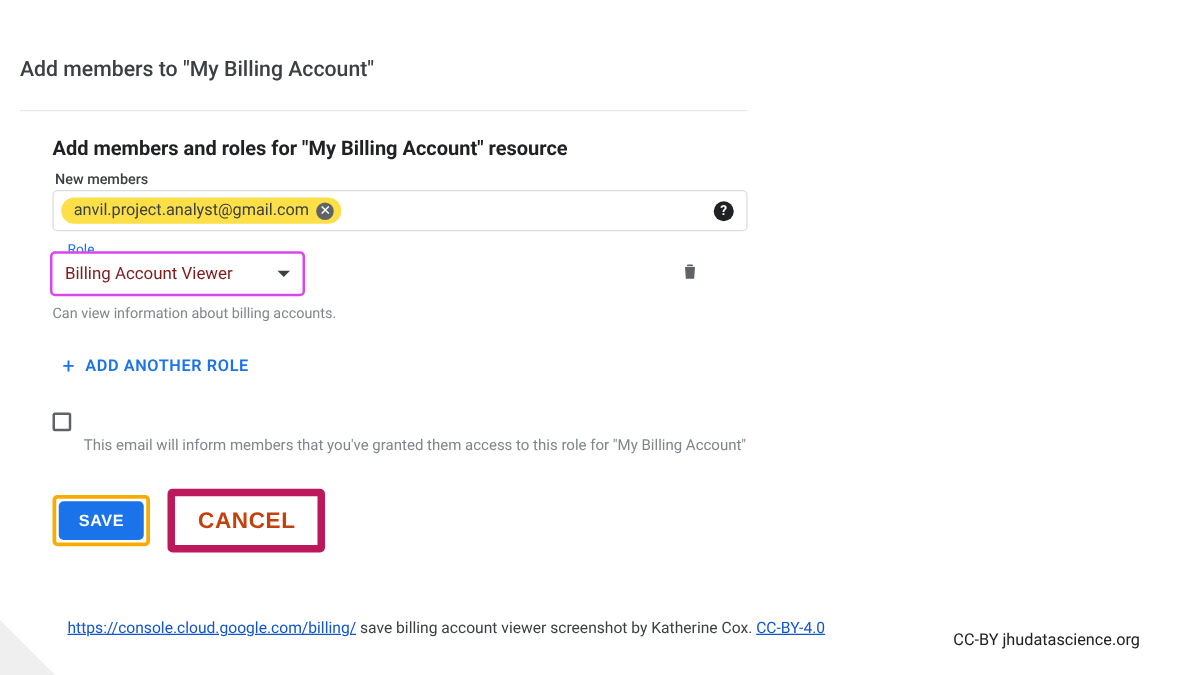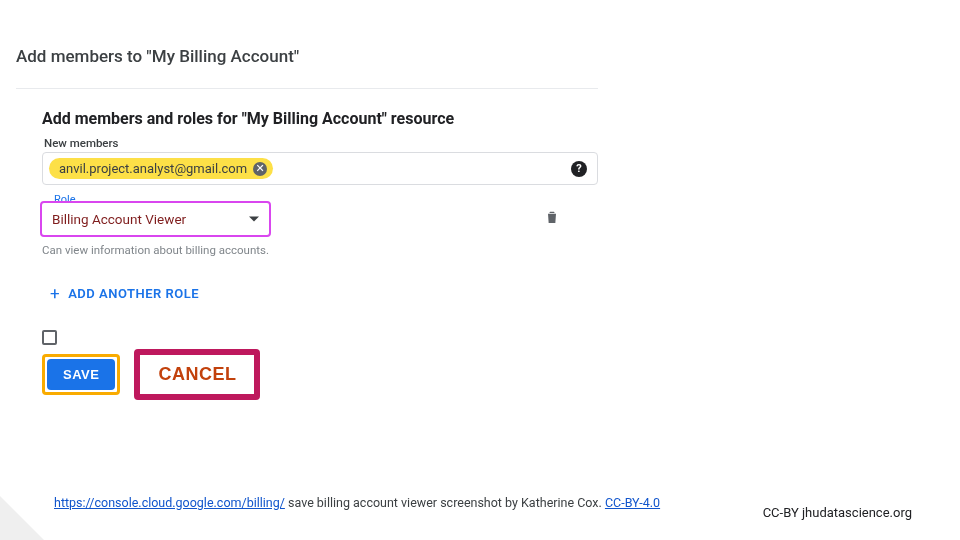--- a/index.html
+++ b/index.html
@@ -12,21 +12,21 @@
   .section-desc { font-size: 13.5px; color: #3c4043; line-height: 1.45; margin-bottom: 16px; margin-left: 26px; }
   .learn-more { color: #1a73e8; text-decoration: none; }
   .field-block { margin-left: 26px; margin-bottom: 16px; }
   .members-wrap { position: relative; }
   .members-label { font-size: 11.5px; font-weight: 500; color: #3c4043; margin-bottom: 2px; margin-left: 2px; }
   .members-box { display: flex; align-items: center; border: 1px solid #dadce0; border-radius: 4px; padding: 5px 36px 5px 6px; position: relative; }
   .chip { display: inline-flex; align-items: center; background: #fde047; border-radius: 12px; padding: 3px 6px 3px 10px; font-size: 13px; color: #3c4043; }
   .chip-x { width: 14px; height: 14px; border-radius: 50%; background: #5f6368; color: #fff; font-size: 11px; display: inline-flex; align-items: center; justify-content: center; margin-left: 6px; line-height: 1; }
   .help-icon { position: absolute; right: 10px; top: 50%; transform: translateY(-50%); width: 16px; height: 16px; border-radius: 50%; background: #202124; color: #fff; font-size: 11px; font-weight: 700; display: flex; align-items: center; justify-content: center; }
   .role-row { display: flex; align-items: center; gap: 10px; margin-left: 24px; margin-top: 6px; }
-  .role-field { position: relative; width: 231px; }
+  .role-field { position: relative; width: 204px; }
   .role-box { border: 2px solid #d946ef; border-radius: 4px; padding: 8px 28px 8px 10px; font-size: 13.5px; color: #7f1d1d; background: #fff; position: relative; }
   .role-label { position: absolute; top: -8px; left: 10px; background: #fff; padding: 0 4px; font-size: 11px; color: #1a73e8; }
   .caret { position: absolute; right: 10px; top: 50%; transform: translateY(-50%); width: 0; height: 0; border-left: 5px solid transparent; border-right: 5px solid transparent; border-top: 5px solid #3c4043; }
   .trash { margin-left: auto; margin-right: 38px; color: #5f6368; }
   .trash svg { width: 16px; height: 18px; fill: #5f6368; }
   .role-hint { font-size: 11.5px; color: #80868b; margin-left: 26px; margin-top: 6px; margin-bottom: 26px; }
   .add-role { display: inline-flex; align-items: center; gap: 8px; color: #1a73e8; font-size: 13px; font-weight: 600; letter-spacing: 0.5px; margin-left: 34px; margin-bottom: 26px; cursor: pointer; }
   .add-role .plus { font-size: 17px; font-weight: 400; }
   .checkbox-row { display: flex; align-items: flex-start; gap: 10px; margin-left: 26px; margin-bottom: 4px; }
   .cbox { width: 15px; height: 15px; border: 2px solid #5f6368; border-radius: 2px; flex-shrink: 0; margin-top: 1px; }
@@ -78,20 +78,21 @@
     <div class="role-hint">Can view information about billing accounts.</div>
 
     <div class="add-role">
       <span class="plus">+</span>
       <span>ADD ANOTHER ROLE</span>
     </div>
 
     <div class="checkbox-row">
       <div class="cbox"></div>
     </div>
+    <div class="cbox-hint">This email will inform members that you've granted them access to this role for "My Billing Account"</div>
 
     <div class="btn-row">
       <span class="save-wrap">
         <button class="btn-save">SAVE</button>
       </span>
       <button class="btn-cancel">CANCEL</button>
     </div>
   </div>
 
   <div class="attribution">

